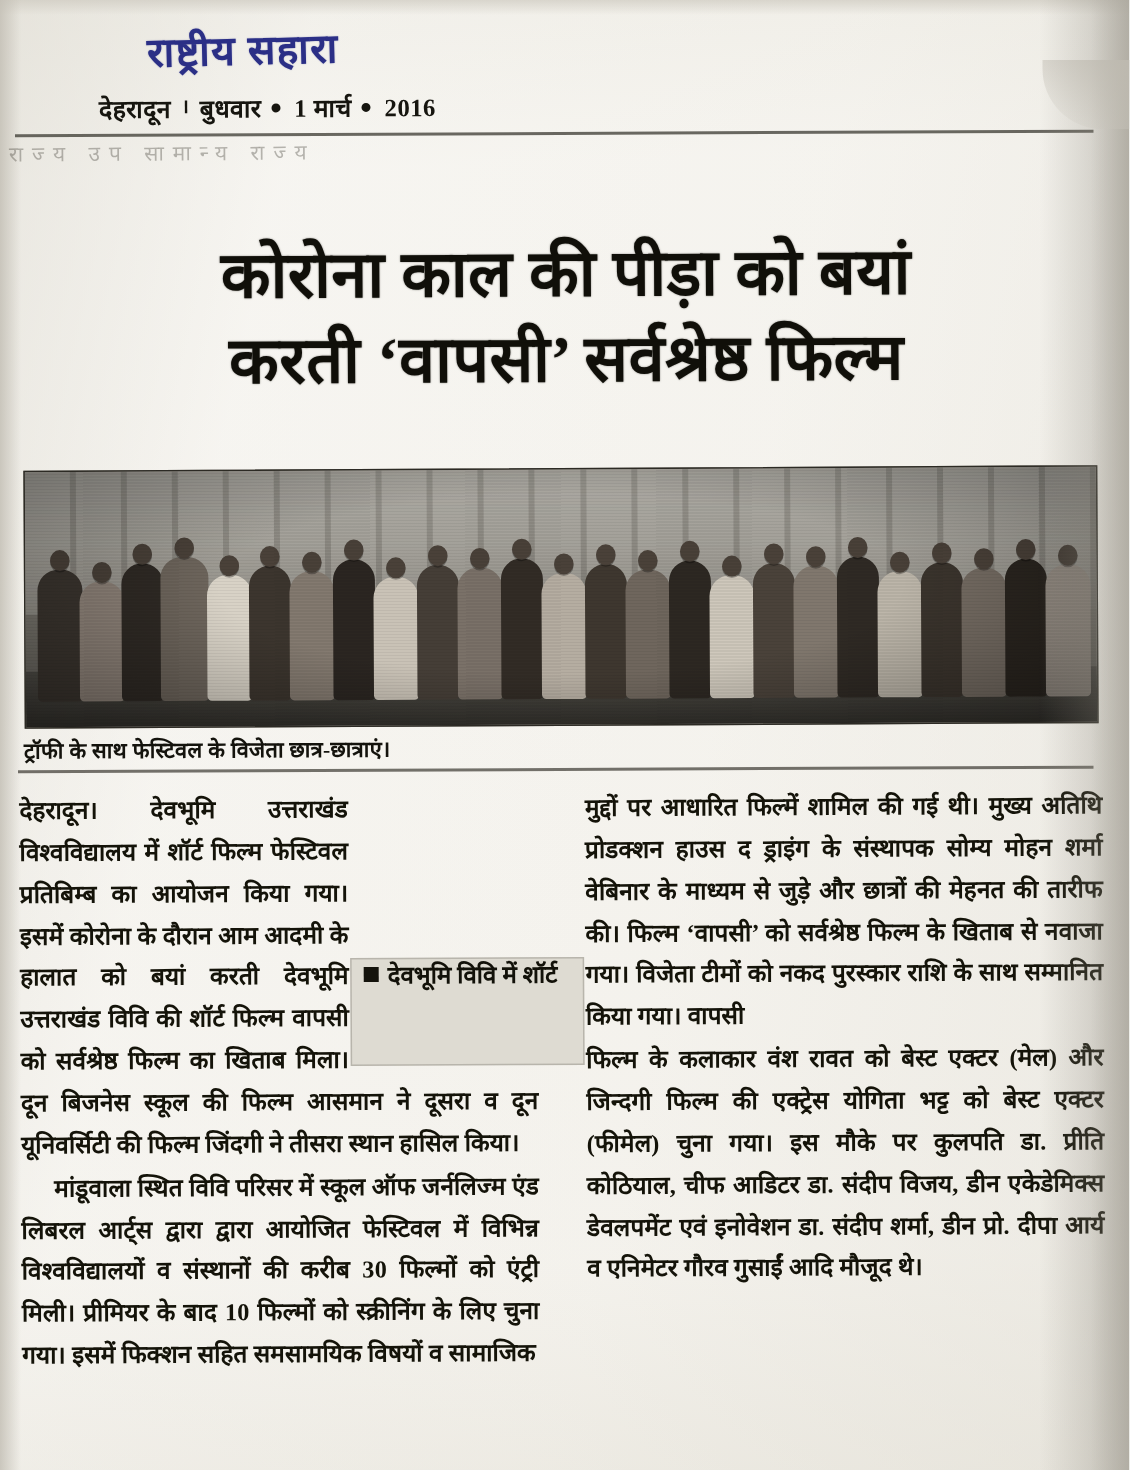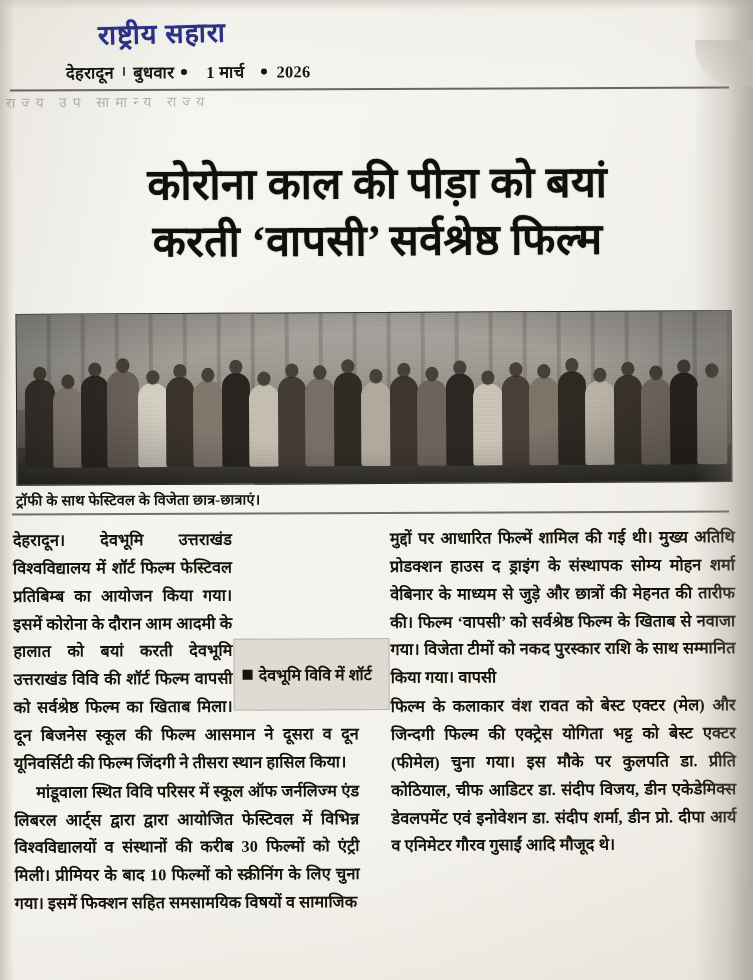--- a/index.html
+++ b/index.html
@@ -78,21 +78,21 @@
     vertical-align: 3px;
   }
   .dateline .dot {
     display: inline-block;
     width: 6px; height: 6px;
     border-radius: 50%;
     background: #16150f;
     margin: 0 9px 0 7px;
     vertical-align: 3px;
   }
-  .dateline .date { margin: 0 10px; }
+  .dateline .date { margin: 0 0; }
 
   .rule-top {
     position: absolute;
     left: 10px;
     right: 24px;
     top: 88px;
     height: 2px;
     background: #3a3830;
     opacity: 0.75;
     transform: rotate(-0.25deg);
@@ -246,21 +246,21 @@
 
   
   .pullbox {
     position: absolute;
     left: 220px;
     top: 112px;
     width: 156px;
     min-height: 72px;
     background: #dedbd2;
     border: 1px solid rgba(70,68,60,0.25);
-    padding: 24px 8px 10px 8px;
+    padding: 0 8px 10px 8px;
     box-sizing: border-box;
     font-size: 16px;
     line-height: 1.55;
     font-weight: 700;
     color: #121109;
   }
   .pullbox .bullet {
     display: inline-block;
     width: 10px;
     height: 10px;
@@ -302,21 +302,21 @@
   <div class="paper-tint"></div>
   <div class="scan-edge-top"></div>
   <div class="scan-edge-left"></div>
   <div class="scan-edge-right"></div>
 
   <div class="masthead">राष्ट्रीय सहारा</div>
 
   <div class="ghost-line">राज्य   उप   सामान्य   राज्य</div>
 
   <div class="dateline">
-    <span>देहरादून</span><span class="sep">।</span><span>बुधवार</span><span class="dot"></span><span class="date">1 मार्च</span><span class="dot"></span><span>2026</span>
+    <span>देहरादून</span><span class="sep">।</span><span>बुधवार</span><span class="dot"></span><span class="date">1 मार्च</span><span class="dot"></span><span>2016</span>
   </div>
 
   <div class="rule-top"></div>
 
   <h1 class="headline">
     <span>कोरोना काल की पीड़ा को बयां</span>
     <span class="l2">करती ‘वापसी’ सर्वश्रेष्ठ फिल्म</span>
   </h1>
 
   <div class="photo-wrap">

